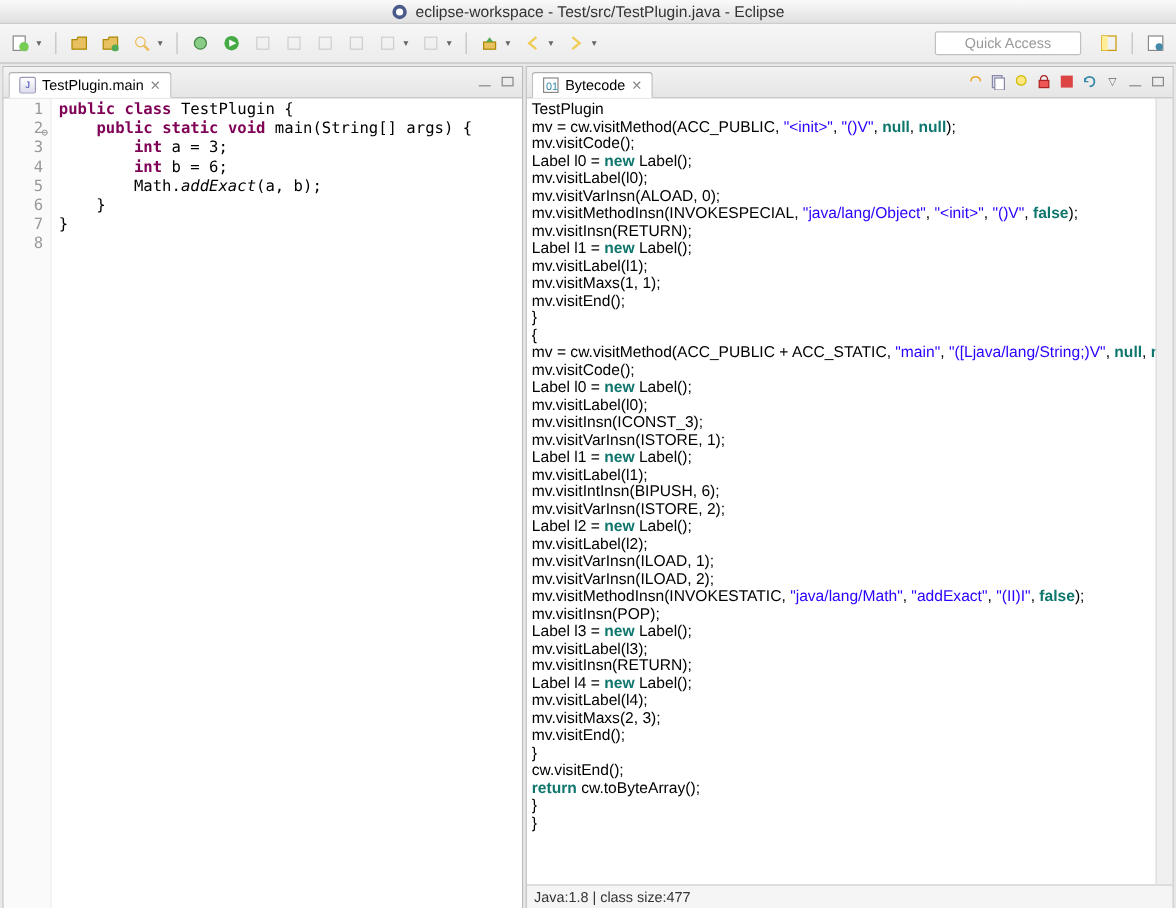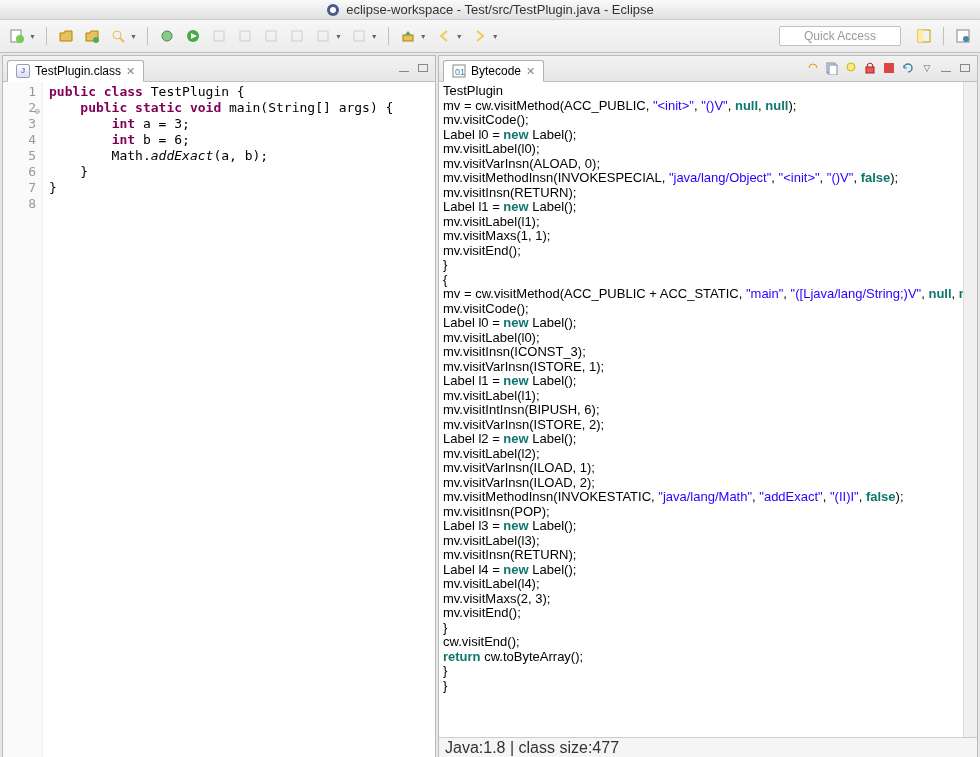--- a/index.html
+++ b/index.html
@@ -144,21 +144,21 @@
 }
 .bc-n { color: #000; }
 .bc-k { color: #0f766e; font-weight: bold; }
 .bc-s { color: #2a00ff; }
 .statusbar {
   height: 20px;
   border-top: 1px solid #ccc;
   display: flex;
   align-items: center;
   padding: 0 6px;
-  font-size: 16px;
+  font-size: 12px;
   color: #333;
   background: #f5f5f5;
 }
 .filetab-icon {
   width: 14px; height: 14px;
   display:inline-block;
   background: linear-gradient(to bottom,#fff,#dde);
   border:1px solid #99b;
   border-radius:2px;
   position:relative;
@@ -296,21 +296,21 @@
       </svg>
     </div>
 </div>
 
 <div class="workspace">
 
   <div class="pane left">
     <div class="tabrow">
       <div class="tab">
         <span class="filetab-icon">J</span>
-        <span>TestPlugin.class</span>
+        <span>TestPlugin.main</span>
         <span class="close">✕</span>
       </div>
       <div class="tabicons-right">
         <div class="ib">
             <div class="minimize-icon"></div>
           </div>
         <div class="ib">
             <div class="maximize-icon"></div>
           </div>
       </div>

